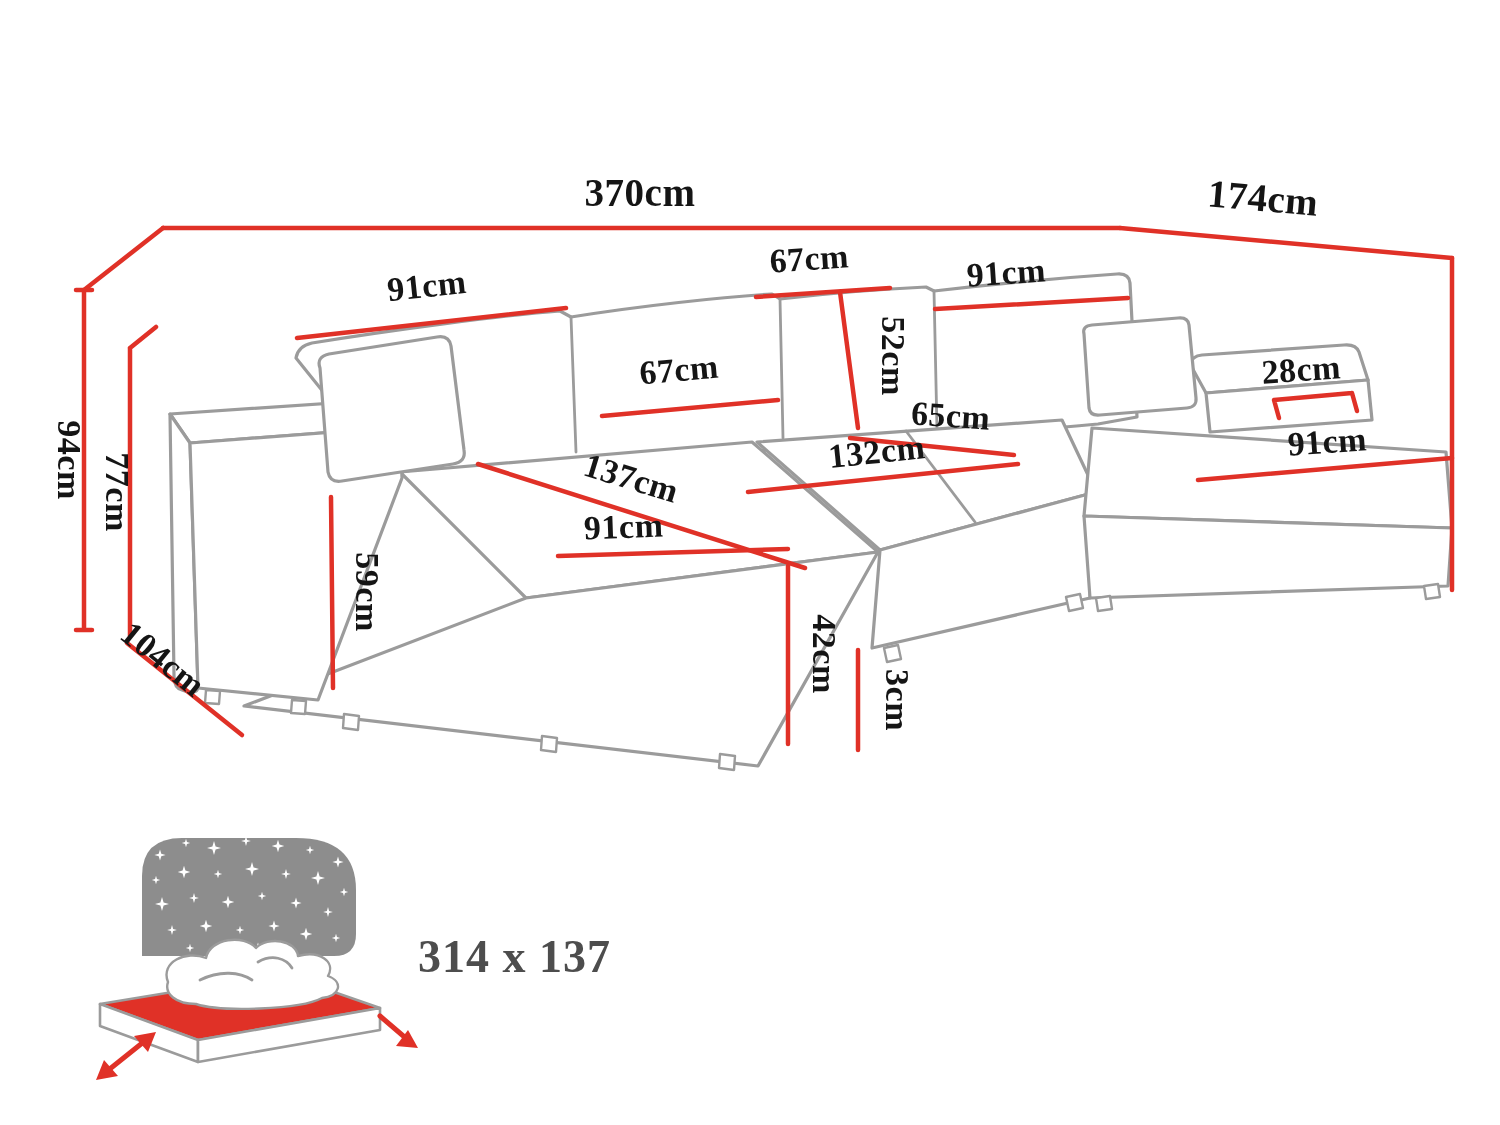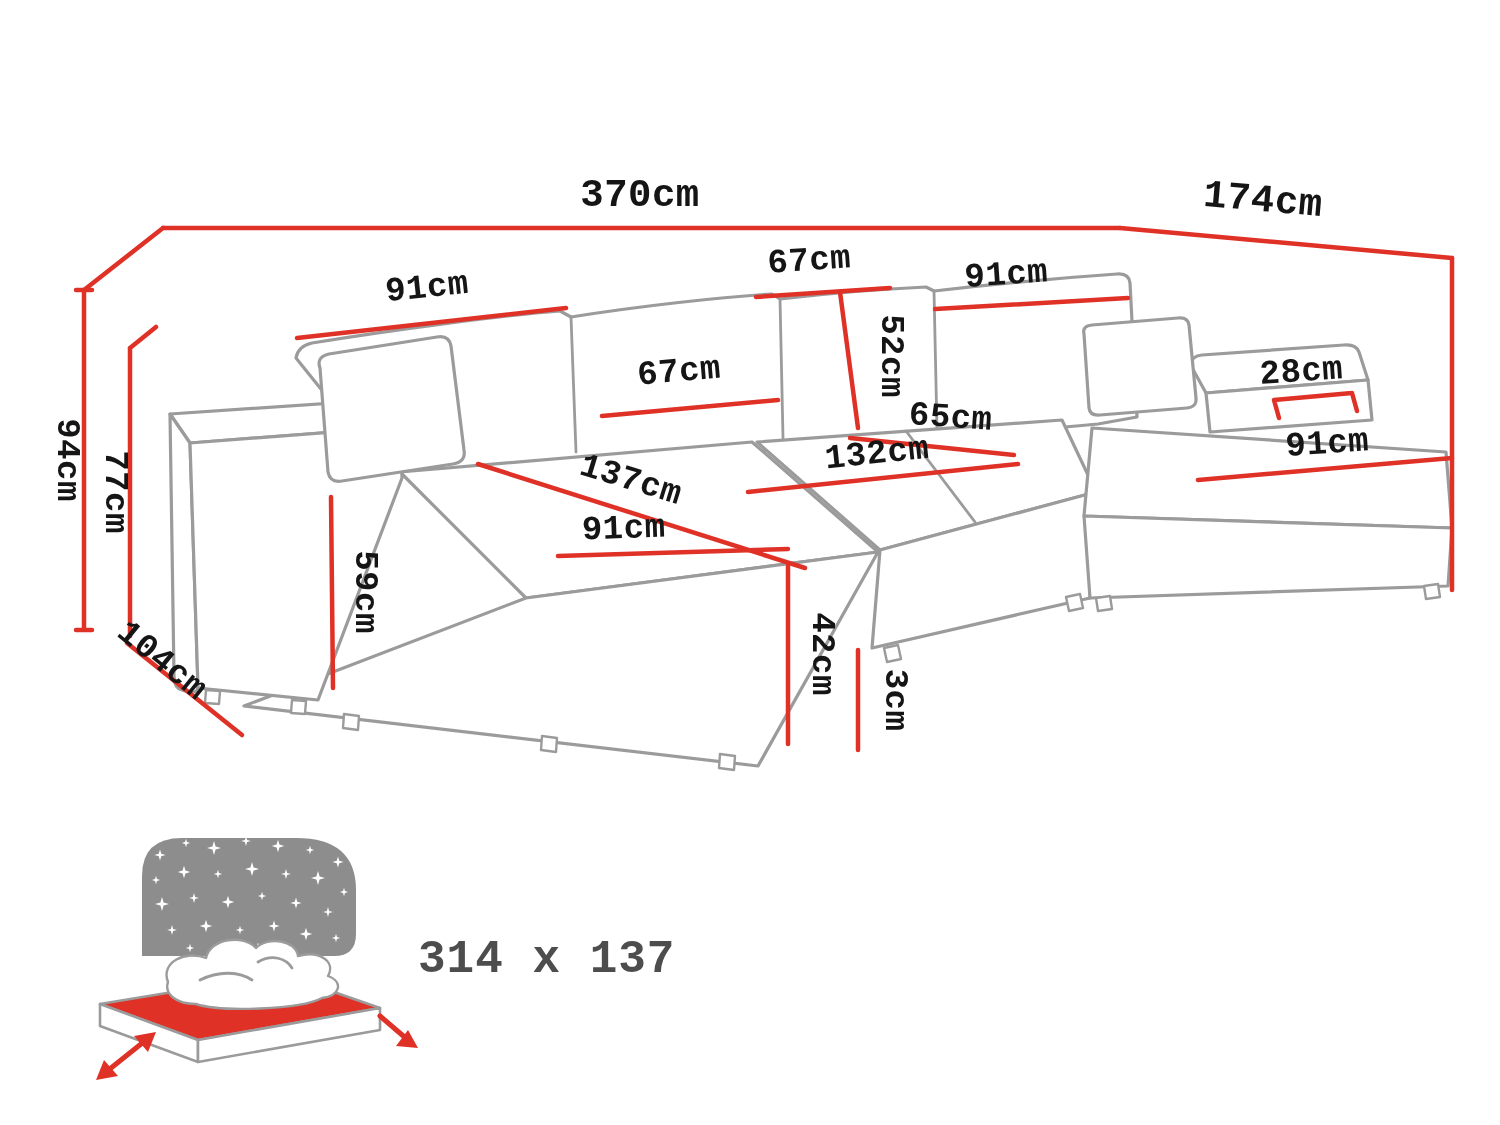--- a/index.html
+++ b/index.html
@@ -1,17 +1,17 @@
 <!DOCTYPE html>
 <html><head>
 <meta charset="utf-8">
 <style>
   html,body{margin:0;padding:0;background:#ffffff;}
   .stage{width:1500px;height:1125px;position:relative;background:#ffffff;overflow:hidden;
-         font-family:Liberation Mono, monospace;}
+         font-family:Liberation Serif, serif;}
   svg{position:absolute;inset:0;}
   .sofa{fill:#ffffff;stroke:#9b9b9b;stroke-width:3.2;stroke-linejoin:round;stroke-linecap:round;}
   .sofa-line{fill:none;stroke:#9b9b9b;stroke-width:2.8;stroke-linejoin:round;stroke-linecap:round;}
   .leg{fill:#ffffff;stroke:#9b9b9b;stroke-width:2.4;stroke-linejoin:round;}
   .dim{fill:none;stroke:#e03127;stroke-width:4.5;stroke-linecap:round;stroke-linejoin:round;}
   .dim-label{font-weight:700;font-size:34px;fill:#151515;letter-spacing:.5px;}
   .dim-label-lg{font-weight:700;font-size:39px;fill:#151515;letter-spacing:.5px;}
   .sleep-label{font-weight:700;font-size:46px;fill:#4d4d4d;letter-spacing:1px;}
   .sky{fill:#8d8d8d;stroke:none;}
   .mattress-top{fill:#e03127;stroke:#9b9b9b;stroke-width:2.6;stroke-linejoin:round;}

